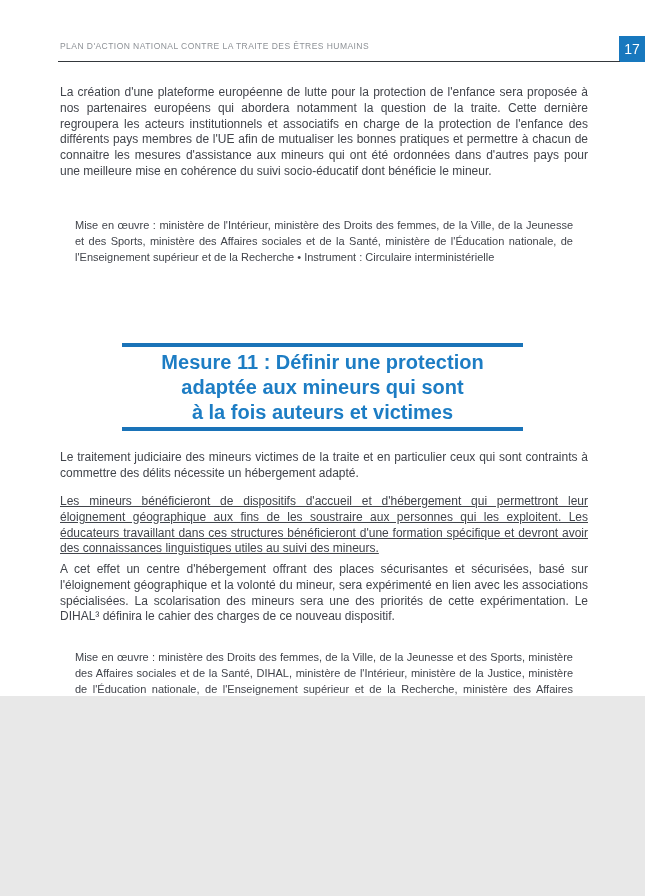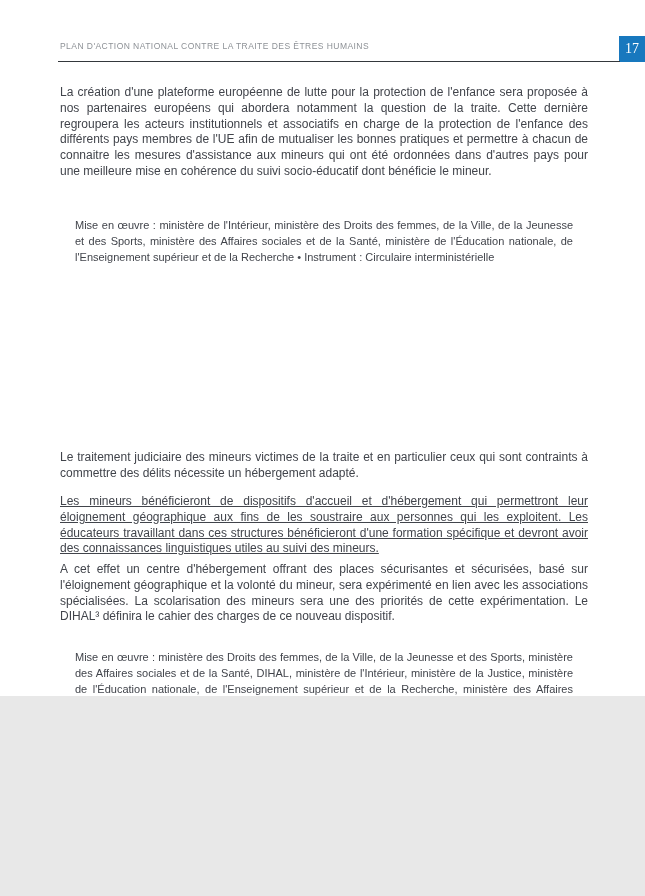--- a/index.html
+++ b/index.html
@@ -29,21 +29,20 @@
     right: 0;
     top: 36px;
     width: 26px;
     height: 26px;
     background: var(--accent-blue, #1878be);
     color: #ffffff;
     font-size: 14px;
     display: flex;
     align-items: center;
     justify-content: center;
-    font-family: Liberation Serif, serif;
   }
   .header-rule {
     position: absolute;
     left: 58px;
     top: 60.5px;
     width: 562px;
     height: 1.5px;
     background: var(--header-rule, #34383c);
   }
 
@@ -131,20 +130,29 @@
   <div class="page-number-box">
     <span>17</span>
   </div>
 
   <div class="header-rule"></div>
 
   <p class="body-par p1">La création d'une plateforme européenne de lutte pour la protection de l'enfance sera proposée à nos partenaires européens qui abordera notamment la question de la traite. Cette dernière regroupera les acteurs institutionnels et associatifs en charge de la protection de l'enfance des différents pays membres de l'UE afin de mutualiser les bonnes pratiques et permettre à chacun de connaitre les mesures d'assistance aux mineurs qui ont été ordonnées dans d'autres pays pour une meilleure mise en cohérence du suivi socio-éducatif dont bénéficie le mineur.</p>
 
   <div class="mise-block mise1">Mise en œuvre : ministère de l'Intérieur, ministère des Droits des femmes, de la Ville, de la Jeunesse et des Sports, ministère des Affaires sociales et de la Santé, ministère de l'Éducation nationale, de l'Enseignement supérieur et de la Recherche • Instrument : Circulaire interministérielle</div>
 
+  <div class="measure-block">
+    <div class="measure-bar top"></div>
+    <div class="measure-title">
+      <div>Mesure 11 : Définir une protection</div>
+      <div>adaptée aux mineurs qui sont</div>
+      <div>à la fois auteurs et victimes</div>
+    </div>
+    <div class="measure-bar bottom"></div>
+  </div>
 
   <p class="body-par p2">Le traitement judiciaire des mineurs victimes de la traite et en particulier ceux qui sont contraints à commettre des délits nécessite un hébergement adapté.</p>
 
   <p class="body-par p3">Les mineurs bénéficieront de dispositifs d'accueil et d'hébergement qui permettront leur éloignement géographique aux fins de les soustraire aux personnes qui les exploitent. Les éducateurs travaillant dans ces structures bénéficieront d'une formation spécifique et devront avoir des connaissances linguistiques utiles au suivi des mineurs.</p>
 
   <p class="body-par p4">A cet effet un centre d'hébergement offrant des places sécurisantes et sécurisées, basé sur l'éloignement géographique et la volonté du mineur, sera expérimenté en lien avec les associations spécialisées. La scolarisation des mineurs sera une des priorités de cette expérimentation. Le DIHAL³ définira le cahier des charges de ce nouveau dispositif.</p>
 
   <div class="mise-block mise2">Mise en œuvre : ministère des Droits des femmes, de la Ville, de la Jeunesse et des Sports, ministère des Affaires sociales et de la Santé, DIHAL, ministère de l'Intérieur, ministère de la Justice, ministère de l'Éducation nationale, de l'Enseignement supérieur et de la Recherche, ministère des Affaires étrangères... • Instrument : lois et règlements (notamment l'ordonnance de 1945)</div>
 
   <div class="footnote-rule"></div>

